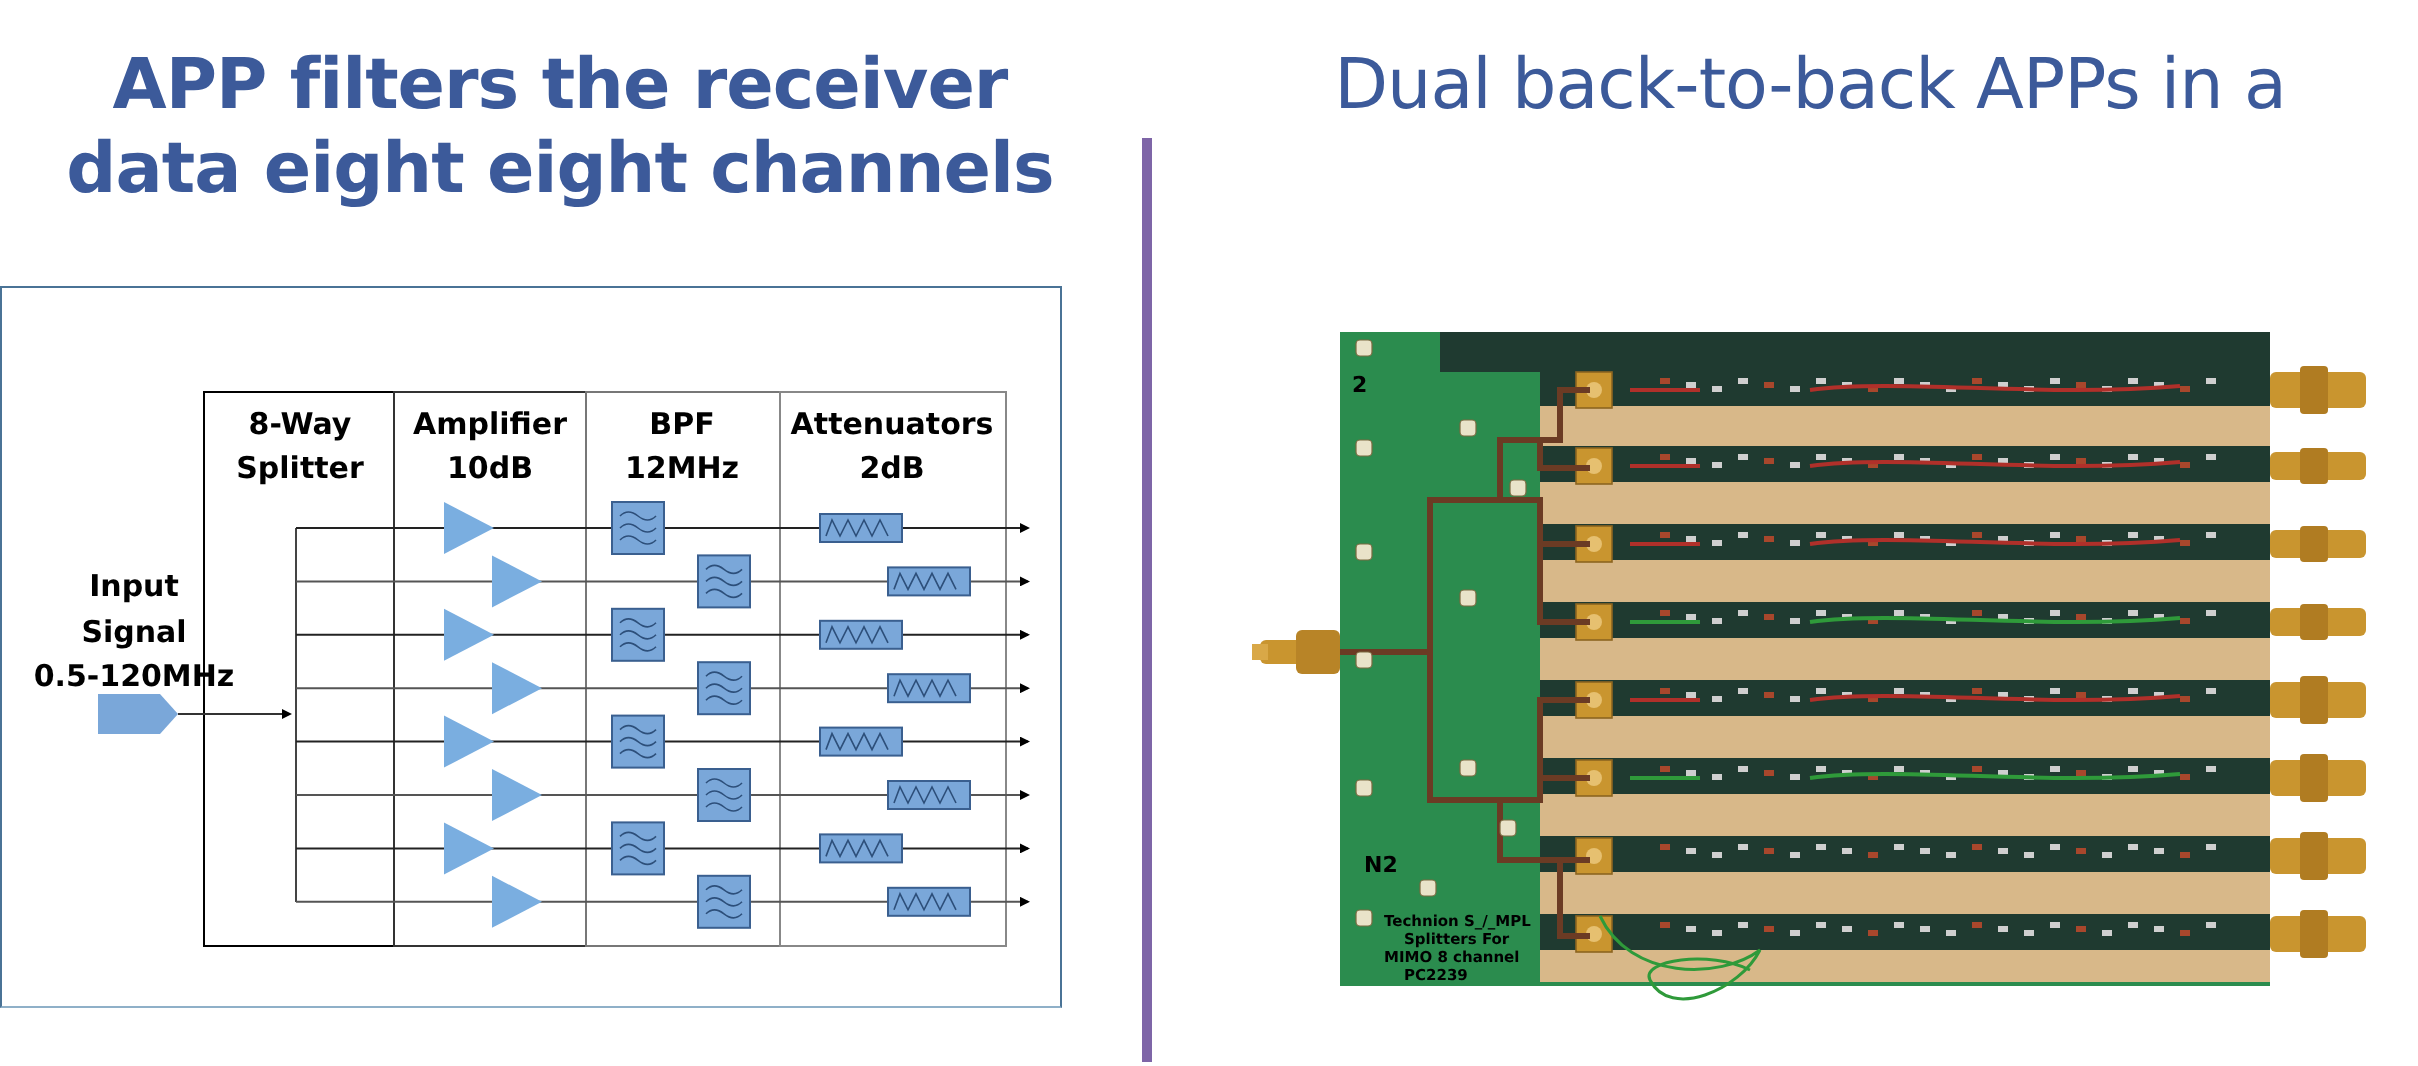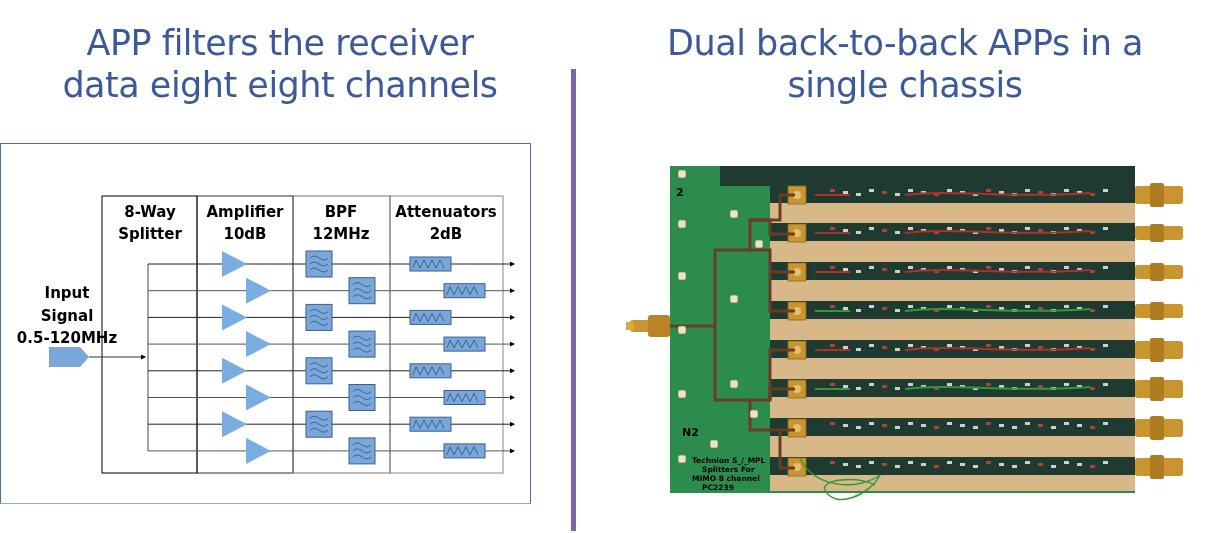--- a/index.html
+++ b/index.html
@@ -1,38 +1,37 @@
 <!DOCTYPE html>
 <html><head>
 <meta charset="utf-8">
 <style>
   html, body { margin: 0; padding: 0; background: #ffffff; }
   body { width: 1209px; height: 533px; position: relative; overflow: hidden;
          font-family: "DejaVu Sans", sans-serif; }
   .title { position: absolute; color: #3c5a9a; font-size: 35px; line-height: 42px;
            text-align: center; font-family: "DejaVu Sans", sans-serif; letter-spacing: -0.5px; }
-  #title-left { left: 20px; width: 520px; top: 22px; }
+  #title-left { left: 20px; width: 520px; top: 22px; font-weight: bold; }
   #title-right { left: 620px; width: 570px; top: 22px; }
   #divider { position: absolute; left: 571px; top: 69px; width: 5px; height: 462px; background: #7e65a7; }
   #diagram-box { position: absolute; left: 0px; top: 143px; width: 531px; height: 361px;
                  border: 1.5px solid #4a7396; border-bottom-color: #8fb0c8; box-sizing: border-box; background: #fff; }
   svg text { font-family: "DejaVu Sans", sans-serif; font-weight: bold; fill: #000; }
   #pcb { position: absolute; left: 620px; top: 150px; }
 </style>
 </head>
 <body>
 
 <div id="title-left" class="title">
   <div>APP filters the receiver</div>
   <div>data eight eight channels</div>
 </div>
 
 <div id="title-right" class="title">
   <div>Dual back-to-back APPs in a</div>
-  <div>single chassis</div>
 </div>
 
 <div id="divider"></div>
 
 <div id="diagram-box"></div>
 
 <svg id="diagram" style="position:absolute;left:0;top:0" width="540" height="510" viewBox="0 0 540 510">
   <defs>
     <marker id="arr" markerWidth="5" markerHeight="5" refX="4" refY="2.5" orient="auto">
       <path d="M0,0 L5,2.5 L0,5 z" fill="#000"></path>

